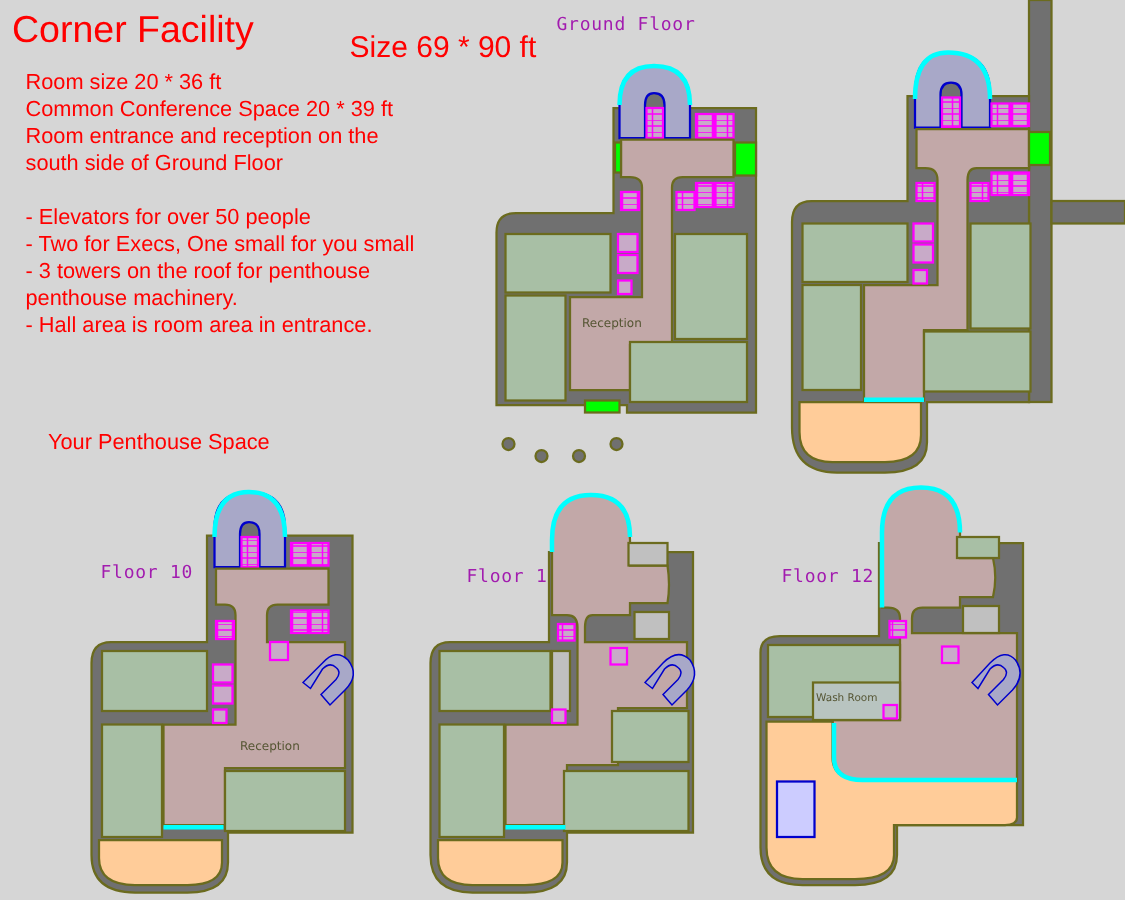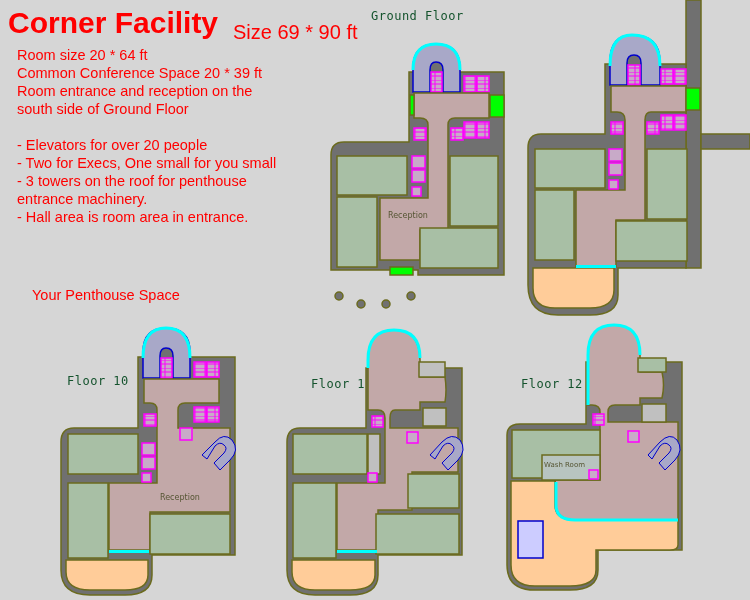--- a/index.html
+++ b/index.html
@@ -2,42 +2,42 @@
 <html><head>
   <meta charset="utf-8">
   <style>
     html, body { margin: 0; padding: 0; }
     body {
       width: 750px; height: 600px; overflow: hidden;
       background: #d6d6d6; position: relative;
       font-family: "Liberation Sans", sans-serif;
     }
     .txt { position: absolute; color: #ff0000; white-space: nowrap; }
-    #title { left: 8px; top: 6px; font-size: 30px; font-weight: bold; }
+    #title { left: 8px; top: 6px; font-size: 25px; }
     #size { left: 233px; top: 21px; font-size: 20px; }
     .note { font-size: 14.5px; left: 17px; line-height: 18px; }
-    .flabel { font-family: "DejaVu Sans Mono", monospace; font-size: 12px; color: #14532d; position: absolute; letter-spacing: 0.5px; }
+    .flabel { font-family: "DejaVu Sans Mono", monospace; font-size: 12px; color: #a21caf; position: absolute; letter-spacing: 0.5px; }
     #penthouse { left: 32px; top: 287px; font-size: 14.5px; }
     svg { position: absolute; left: 0; top: 0; }
     .reclabel { font-family: "DejaVu Sans", sans-serif; font-size: 8px; fill: #555533; }
   </style>
 </head>
 <body>
 
 <div class="txt" id="title">Corner Facility</div>
 <div class="txt" id="size">Size 69 * 90 ft</div>
 
-<div class="txt note" style="top:46px">Room size 20 * 64 ft</div>
+<div class="txt note" style="top:46px">Room size 20 * 36 ft</div>
 <div class="txt note" style="top:64px">Common Conference Space 20 * 39 ft</div>
 <div class="txt note" style="top:82px">Room entrance and reception on the</div>
 <div class="txt note" style="top:100px">south side of Ground Floor</div>
-<div class="txt note" style="top:136px">- Elevators for over 20 people</div>
+<div class="txt note" style="top:136px">- Elevators for over 50 people</div>
 <div class="txt note" style="top:154px">- Two for Execs, One small for you small</div>
 <div class="txt note" style="top:172px">- 3 towers on the roof for penthouse</div>
-<div class="txt note" style="top:190px">entrance machinery.</div>
+<div class="txt note" style="top:190px">penthouse machinery.</div>
 <div class="txt note" style="top:208px">- Hall area is room area in entrance.</div>
 
 <div class="txt" id="penthouse">Your Penthouse Space</div>
 
 <div class="flabel" style="left:371px;top:9px">Ground Floor</div>
 <div class="flabel" style="left:67px;top:374px">Floor 10</div>
 <div class="flabel" style="left:311px;top:377px">Floor 11</div>
 <div class="flabel" style="left:521px;top:377px">Floor 12</div>
 
 <svg width="750" height="600">

